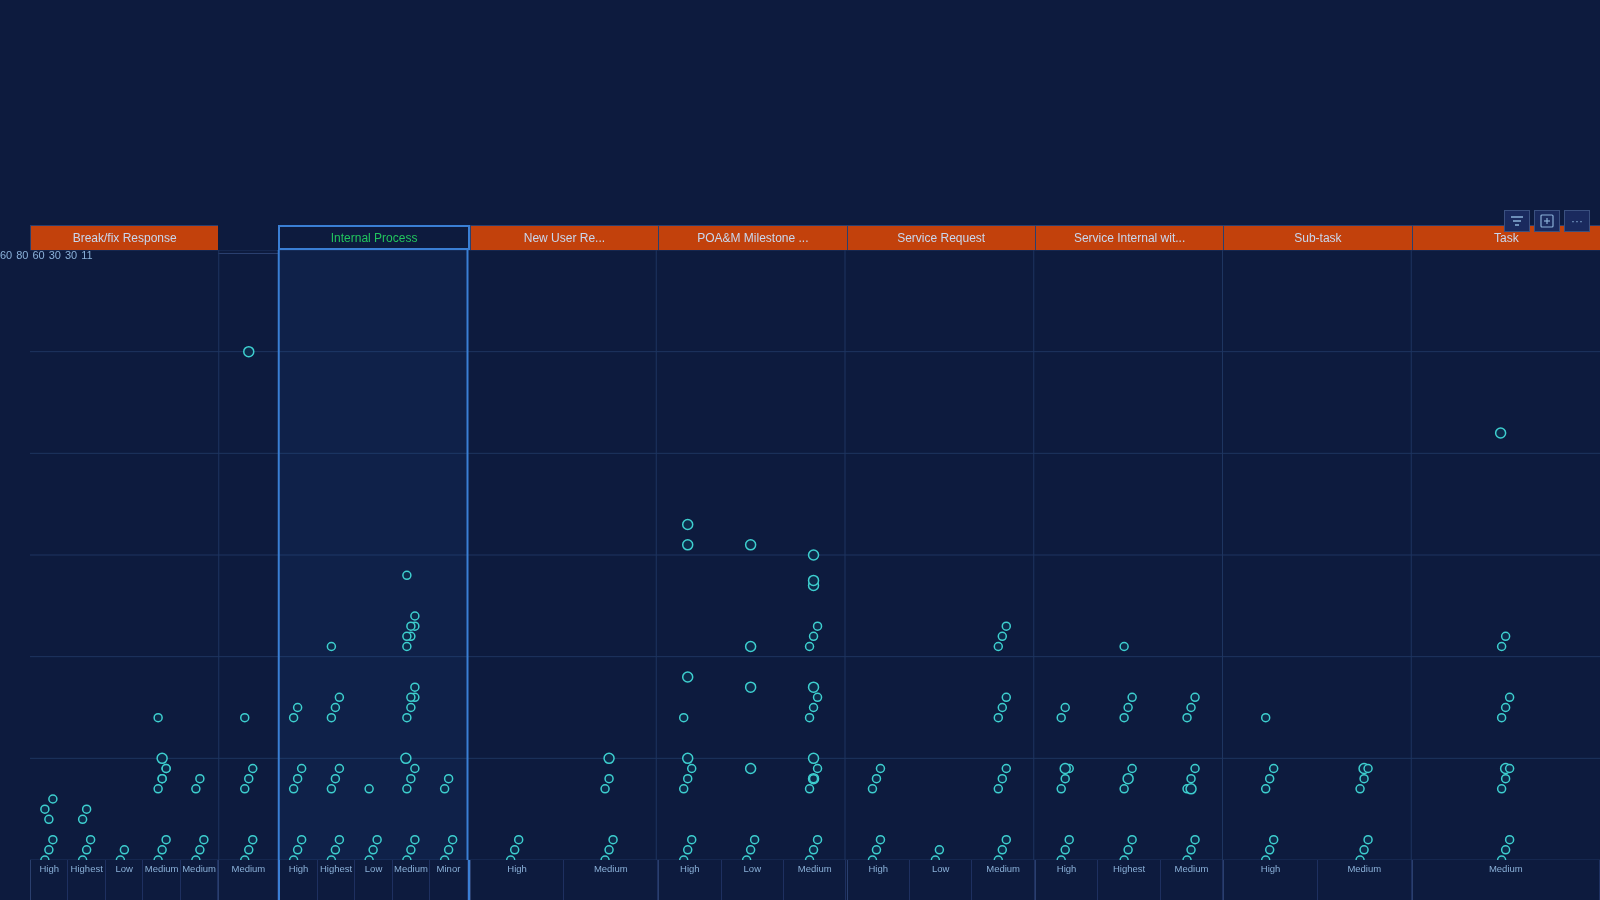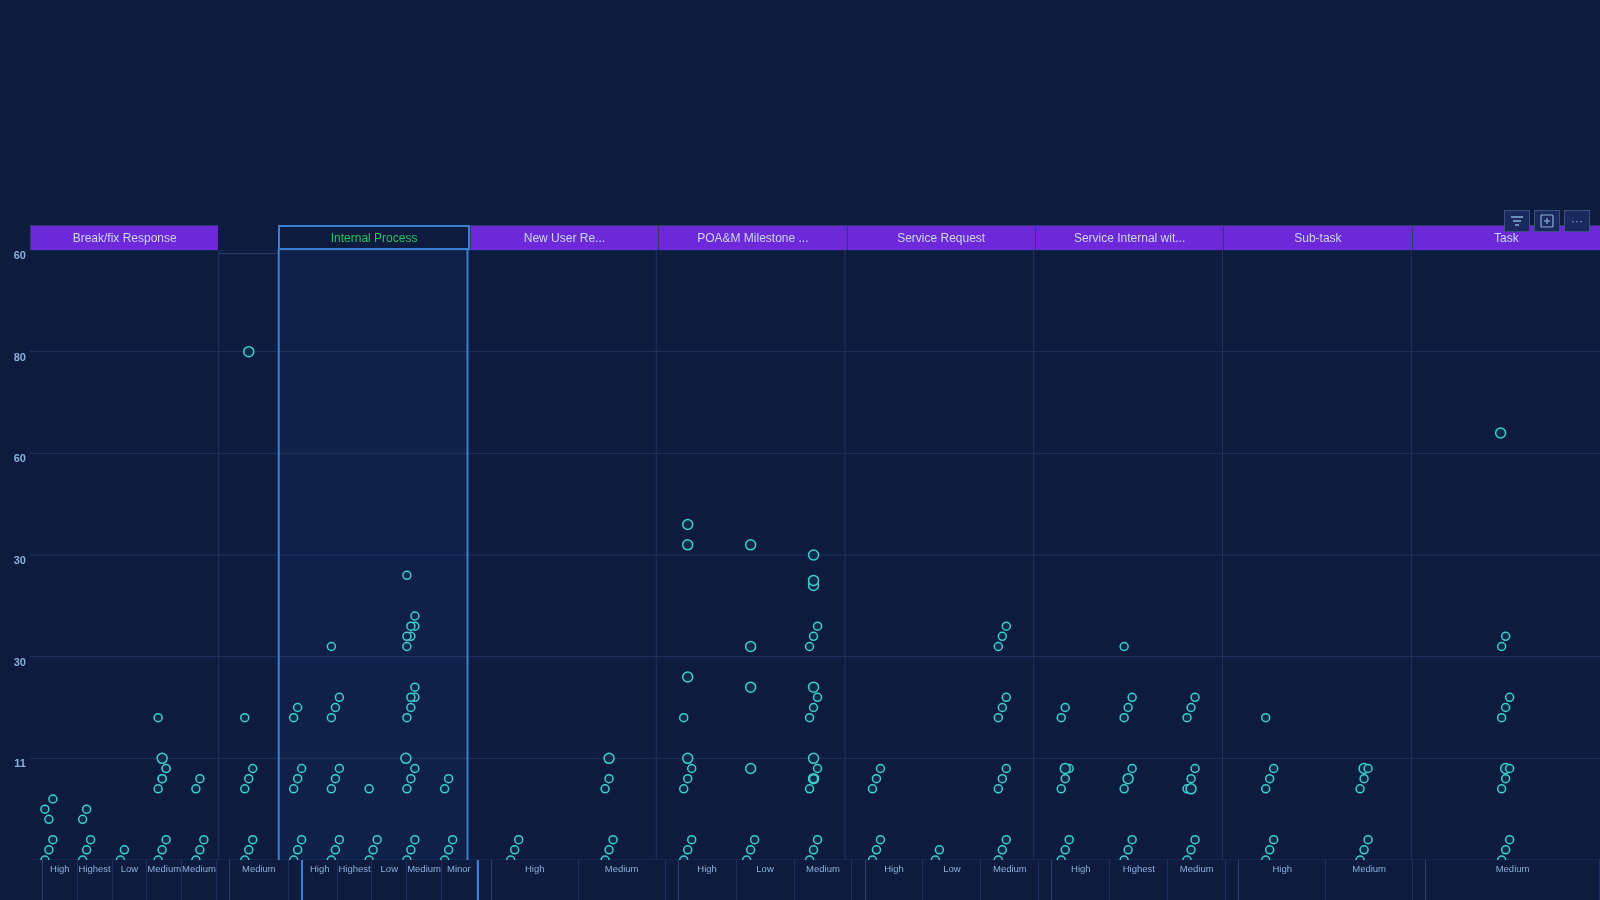--- a/index.html
+++ b/index.html
@@ -51,23 +51,22 @@
     }
 
     
     #y-axis {
       position: absolute;
       left: 0;
       top: 25px;
       width: 30px;
       bottom: 40px;
       display: flex;
-      flex-direction: column;
+      flex-direction: row;
       justify-content: space-between;
-      font-weight: bold;
     }
 
     .y-label {
       font-size: 11px;
       color: #8ab0d8;
       text-align: right;
       padding-right: 4px;
       line-height: 1;
     }
 
@@ -83,21 +82,21 @@
 
     .col-header {
       flex: 1;
       display: flex;
       align-items: center;
       justify-content: center;
       font-size: 12px;
       color: #c8d8f0;
       border-left: 1px solid #2a3f6e;
       border-top: 1px solid #2a3f6e;
-      background: #6d28d9;
+      background: #c2410c;
       white-space: nowrap;
       overflow: hidden;
       text-overflow: ellipsis;
       padding: 0 4px;
     }
 
     .col-header.selected {
       background: transparent;
       border: 2px solid #3a7fd4;
       color: #22c55e;
@@ -127,21 +126,20 @@
       height: 40px;
       display: flex;
     }
 
     .x-col {
       flex: 1;
       display: flex;
       border-left: 1px solid #2a3f6e;
       position: relative;
       overflow: hidden;
-      margin-left: 12px;
     }
 
     .x-label {
       font-size: 9.5px;
       color: #8ab0d8;
       white-space: nowrap;
       display: flex;
       align-items: flex-start;
       padding-top: 3px;
       flex: 1;

